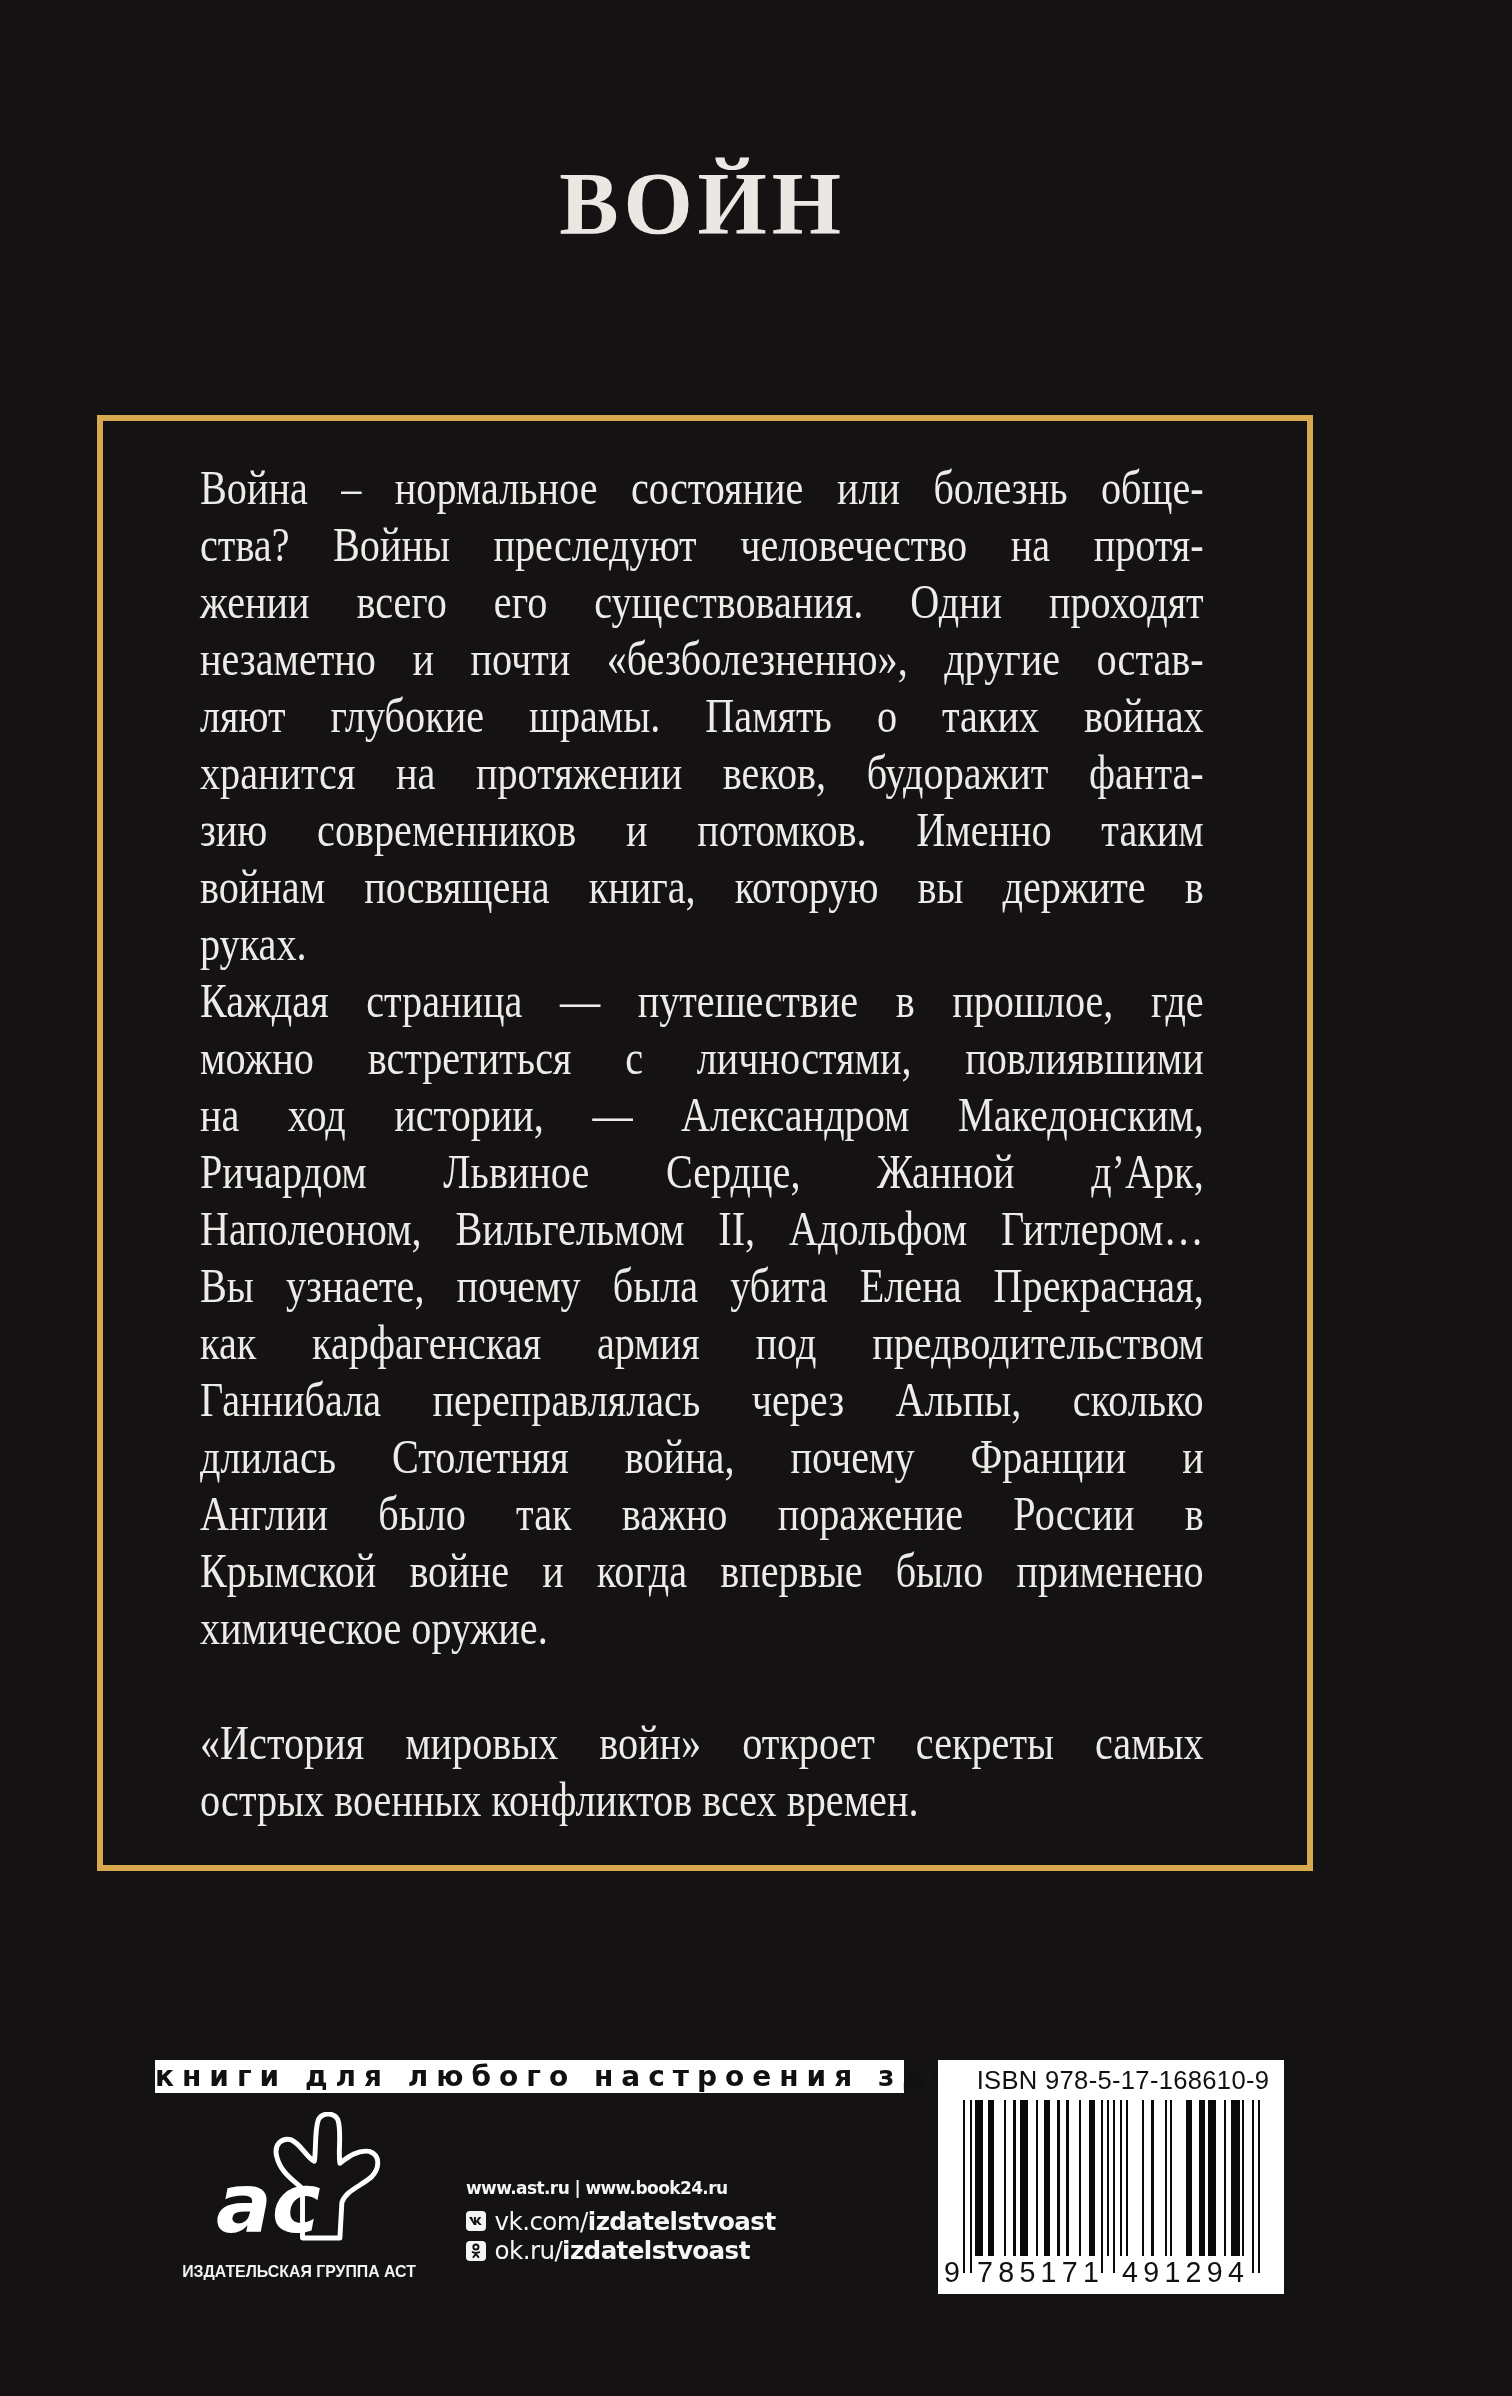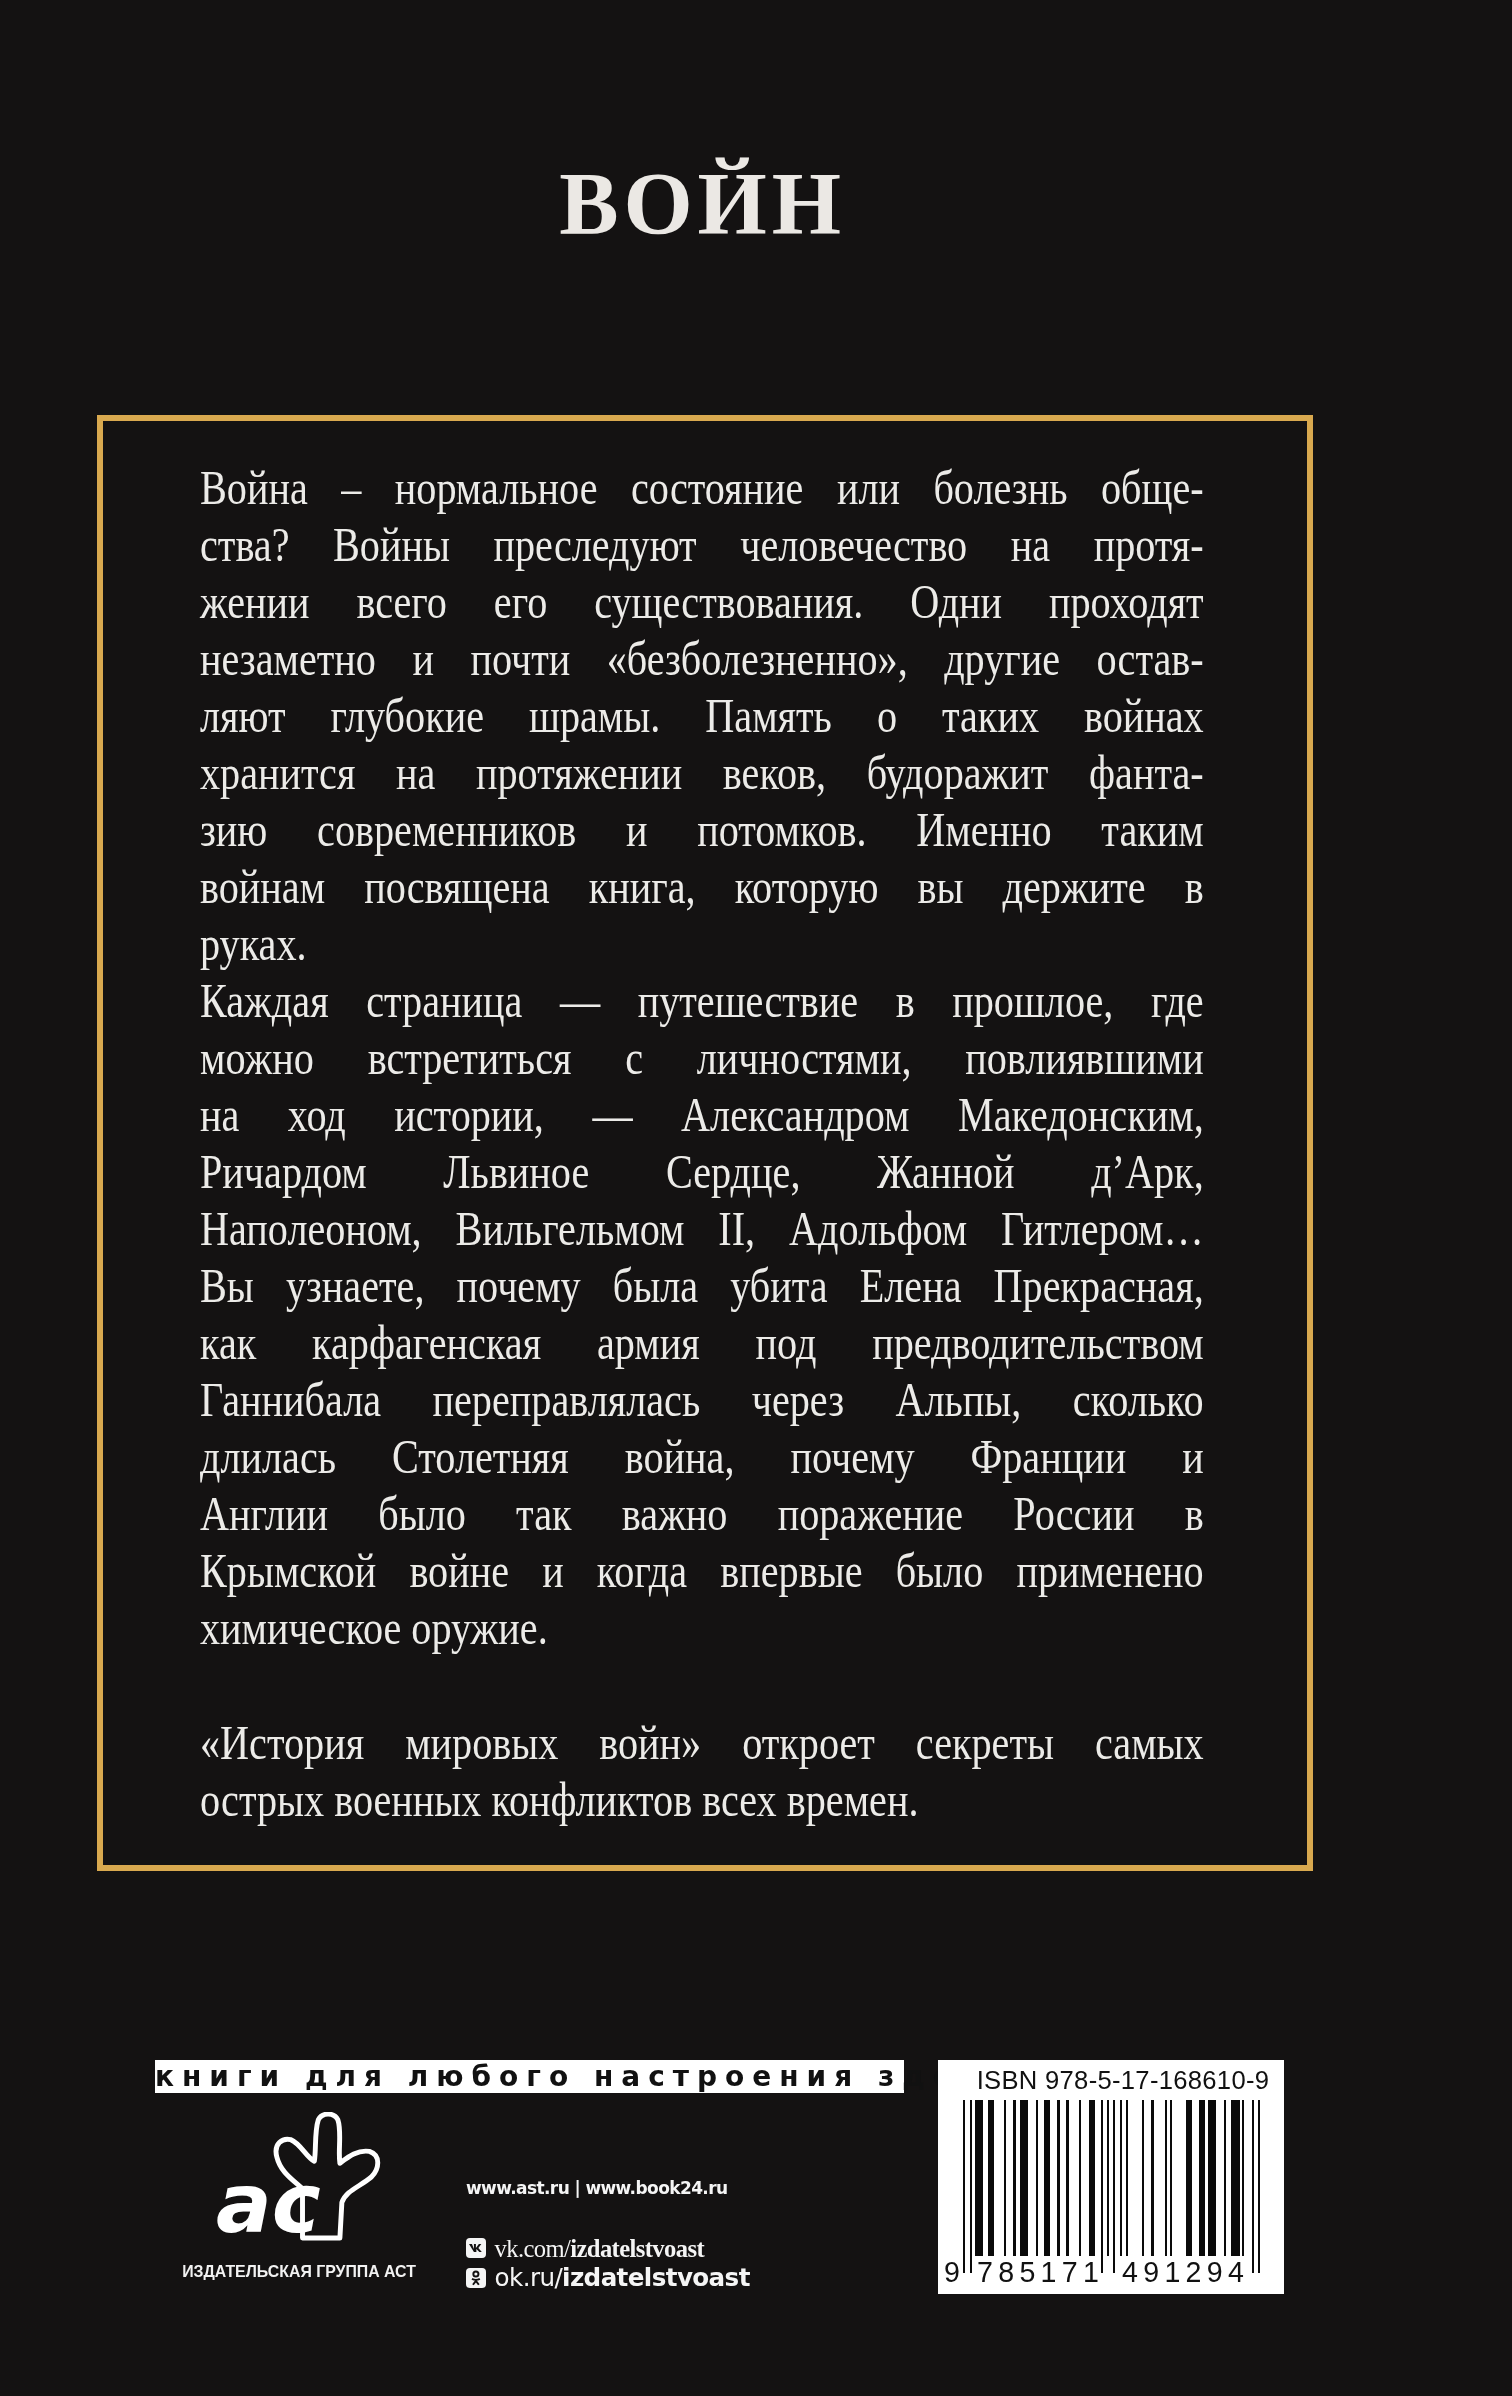--- a/index.html
+++ b/index.html
@@ -108,21 +108,21 @@
     letter-spacing: -0.6px;
   }
   .social {
     display: flex; align-items: center;
     font-size: 24.6px;
     line-height: 29.6px;
     white-space: nowrap;
     letter-spacing: -0.6px;
     height: 29.6px;
   }
-  .social.vk { margin-top: 29px; font-family: Liberation Serif, serif; }
+  .social.vk { margin-top: 2px; }
   .social .icon {
     width: 19.7px; height: 19.7px;
     background: #f5f5f5;
     border-radius: 3.9px;
     margin-right: 8.9px;
     display: inline-flex; align-items: center; justify-content: center;
   }
   .social .handle { font-weight: bold; }
   .barcode-box {
     position: absolute;

